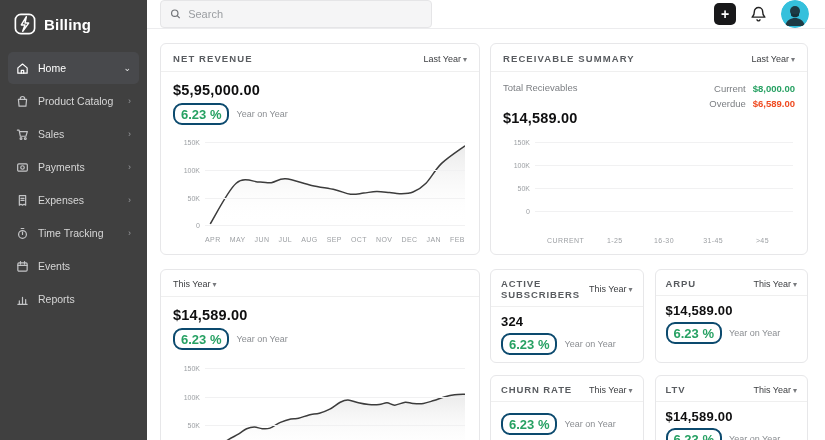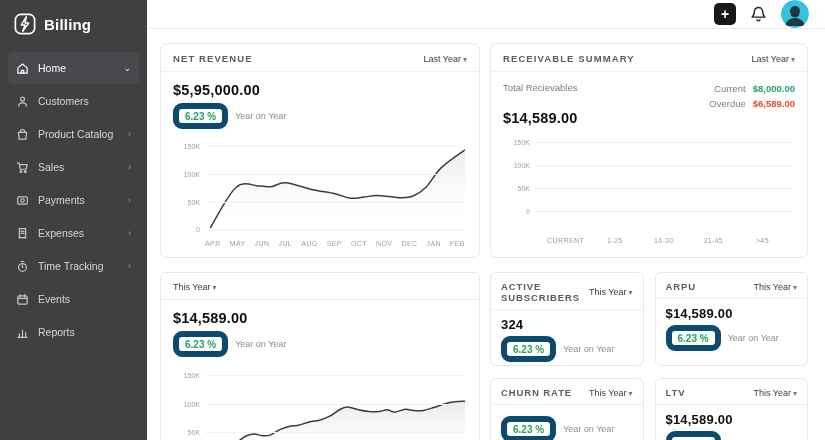--- a/index.html
+++ b/index.html
@@ -48,21 +48,21 @@
   .row { display:grid; grid-template-columns:320px 1fr; gap:10px; }
   .card { background:#fff; border:1px solid #e7e7e9; border-radius:6px; overflow:hidden; }
   .card-head { display:flex; align-items:center; justify-content:space-between;
     padding:9px 12px 7px; border-bottom:1px solid #efefef; }
   .card-title { font-size:9.5px; font-weight:700; letter-spacing:1.1px; color:#595c60; }
   .period { font-size:9px; color:#3c3e41; cursor:pointer; white-space:nowrap; }
   .period .caret { color:#77797d; font-size:8px; margin-left:2px; }
   .card-body { padding:10px 12px 10px; }
   .kpi-value { font-size:14.5px; font-weight:700; color:#0f0f10; letter-spacing:.2px; }
   .badge-row { display:flex; align-items:center; gap:7px; margin-top:5px; }
-  .badge { font-size:10px; font-weight:700; color:#27a163; border:6px solid #0c4a6e;
+  .badge { font-size:13px; font-weight:700; color:#27a163; border:2px solid #0c4a6e;
     border-radius:9px; padding:1.5px 6px; background:#fff; }
   .badge-caption { font-size:9px; color:#8b8e92; }
 
   .rs-top { display:flex; justify-content:space-between; align-items:flex-start; }
   .rs-label { font-size:9.5px; color:#7b7e82; margin-bottom:17px; }
   .rs-right { text-align:right; font-size:9.5px; line-height:1.55;margin-left:12px; }
   .rs-right .lab { color:#7b7e82; margin-right:7px; }
   .val-green { color:#27a163; font-weight:700; }
   .val-red { color:#ef4a20; font-weight:700; }
 
@@ -111,29 +111,20 @@
               <path d="M2 6.3 7 2.2l5 4.1V12H2z"></path>
               <path d="M5.7 12V9h2.6v3"></path>
             </svg>
           </span>
         <span class="nlabel">Home</span>
         <span class="chev">⌄</span>
       </div>
       <div class="nav-item">
         <span class="nicon">
             <svg viewBox="0 0 14 14">
-              <circle cx="7" cy="4.4" r="2.1"></circle>
-              <path d="M2.8 12c0-2.4 1.9-3.6 4.2-3.6s4.2 1.2 4.2 3.6"></path>
-            </svg>
-          </span>
-        <span class="nlabel">Customers</span>
-      </div>
-      <div class="nav-item">
-        <span class="nicon">
-            <svg viewBox="0 0 14 14">
               <path d="M4.6 4.6V4a2.4 2.4 0 0 1 4.8 0v.6"></path>
               <path d="M2.6 4.6h8.8l-.7 7.4H3.3z"></path>
             </svg>
           </span>
         <span class="nlabel">Product Catalog</span>
         <span class="chev">›</span>
       </div>
       <div class="nav-item">
         <span class="nicon">
             <svg viewBox="0 0 14 14">
@@ -190,20 +181,27 @@
               <path d="M2 12.2h10M3.6 12V8.4M7 12V4.8M10.4 12V7"></path>
             </svg>
           </span>
         <span class="nlabel">Reports</span>
       </div>
     </nav>
   </aside>
 
   <div class="main">
     <div class="topbar">
+      <div class="search-box">
+        <svg viewBox="0 0 14 14">
+            <circle cx="6" cy="6" r="4"></circle>
+            <path d="M9 9l3.2 3.2"></path>
+          </svg>
+        <input type="text" placeholder="Search" style="">
+      </div>
       <div class="top-actions">
         <div class="add-btn">
           <span>+</span>
         </div>
         <div class="bell">
           <svg viewBox="0 0 20 20">
             <path d="M10 2.6a4.4 4.4 0 0 0-4.4 4.4c0 4-1.4 4.8-2.3 5.8h13.4c-.9-1-2.3-1.8-2.3-5.8A4.4 4.4 0 0 0 10 2.6z"></path>
             <path d="M8.4 15.6a1.7 1.7 0 0 0 3.2 0"></path>
           </svg>
         </div>

